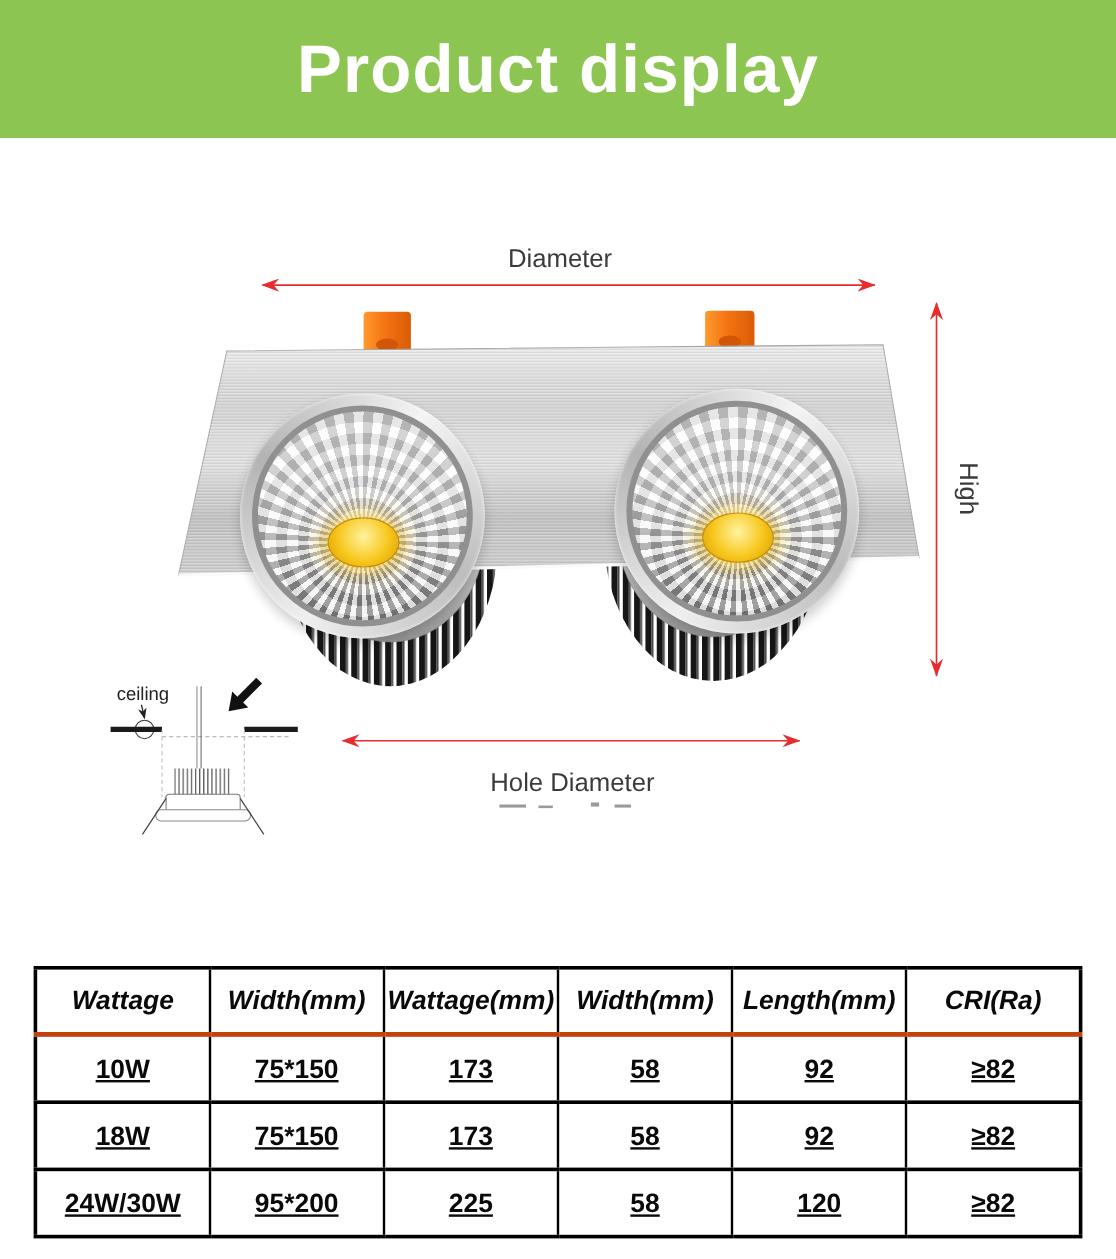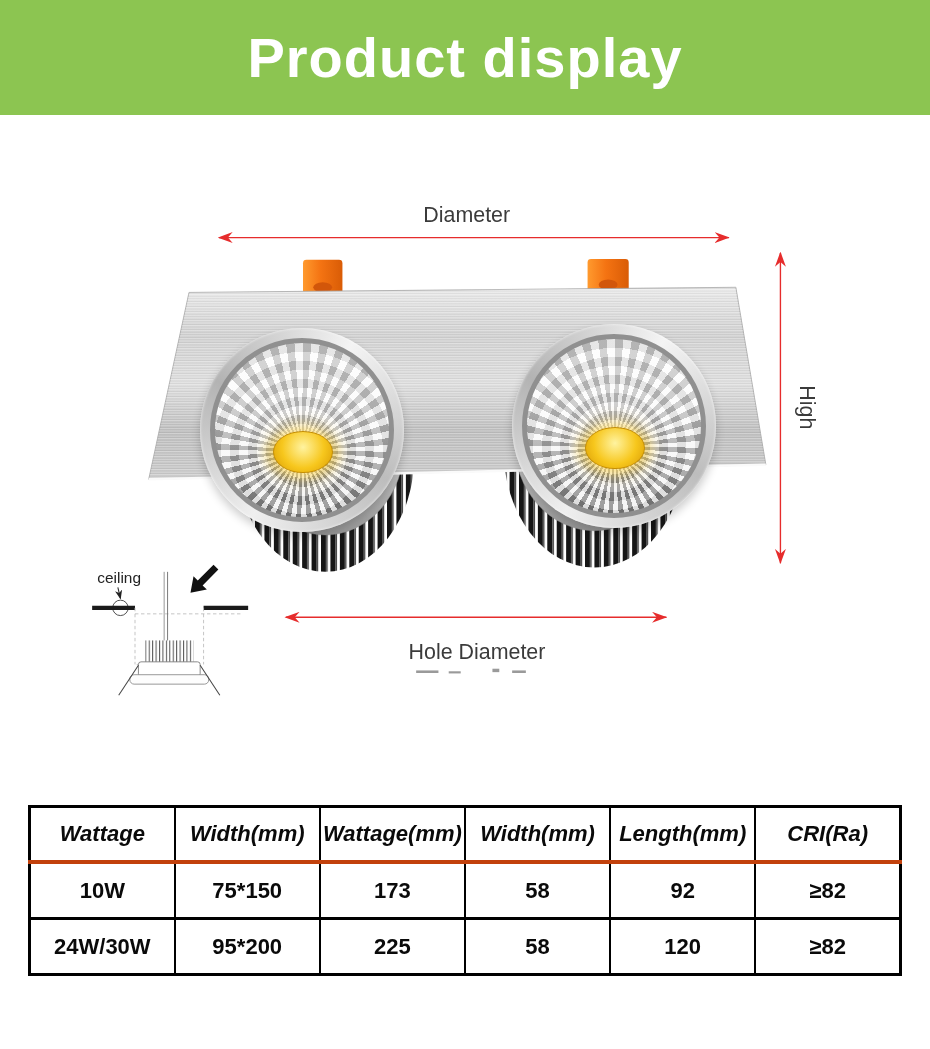--- a/index.html
+++ b/index.html
@@ -50,21 +50,21 @@
     border-collapse:collapse;table-layout:fixed;background:#fff;
     border:3px solid #000;
   }
   .spec-table th,.spec-table td{
     border-left:2px solid #000;border-right:2px solid #000;
     border-top:3px solid #000;border-bottom:3px solid #000;
     text-align:center;vertical-align:middle;
     font-size:22px;font-weight:bold;color:#0a0a0a;
   }
   .spec-table th{height:50px;border-bottom:4px solid #c2410c;font-style:italic;}
-  .spec-table td{height:51px;}
+  .spec-table td{height:51px;text-decoration:underline;}
 </style>
 </head>
 <body>
 
 <div class="banner">
   <div class="banner-title">Product display</div>
 </div>
 
 <svg class="figure-svg" width="930" height="690" viewBox="0 115 930 805">
   <defs>
@@ -203,20 +203,28 @@
   <tbody>
     <tr>
       <td>10W</td>
       <td>75*150</td>
       <td>173</td>
       <td>58</td>
       <td>92</td>
       <td>≥82</td>
     </tr>
     <tr>
+      <td>18W</td>
+      <td>75*150</td>
+      <td>173</td>
+      <td>58</td>
+      <td>92</td>
+      <td>≥82</td>
+    </tr>
+    <tr>
       <td>24W/30W</td>
       <td>95*200</td>
       <td>225</td>
       <td>58</td>
       <td>120</td>
       <td>≥82</td>
     </tr>
   </tbody>
 </table>
 

